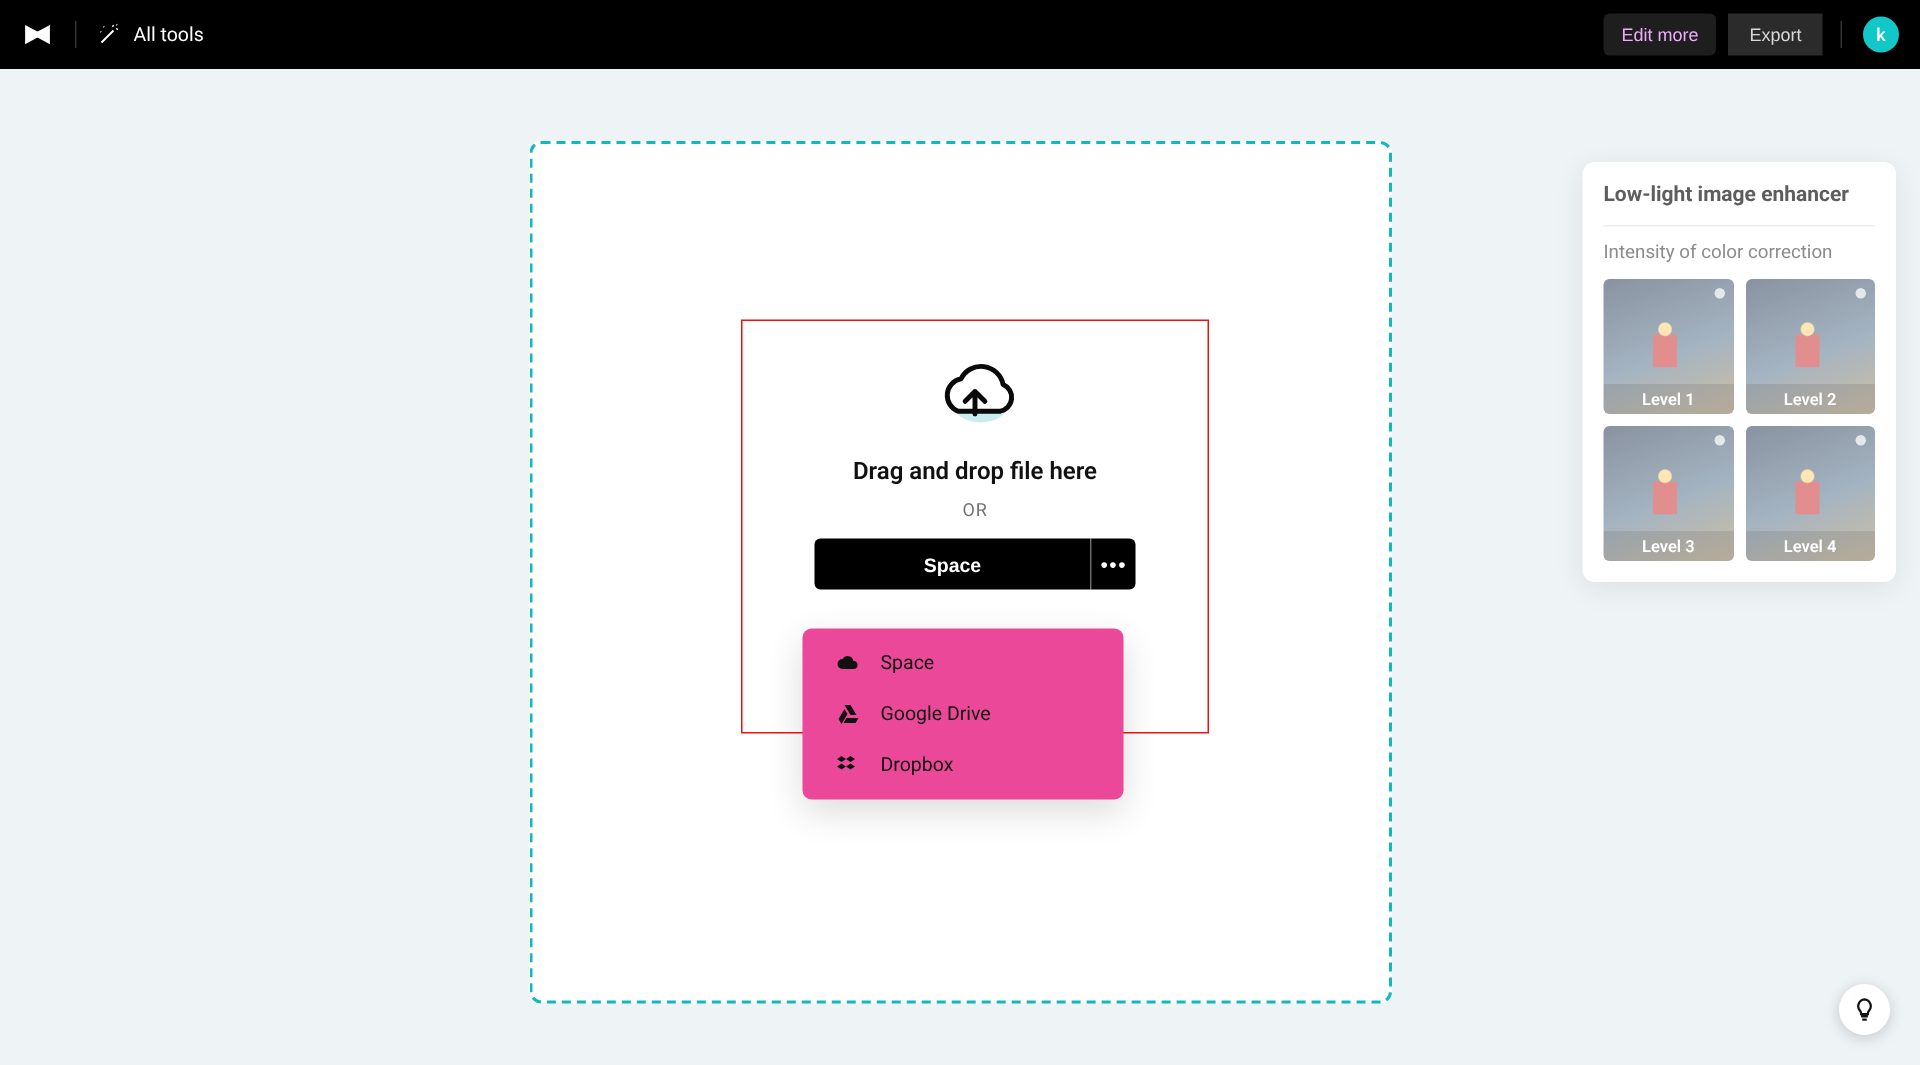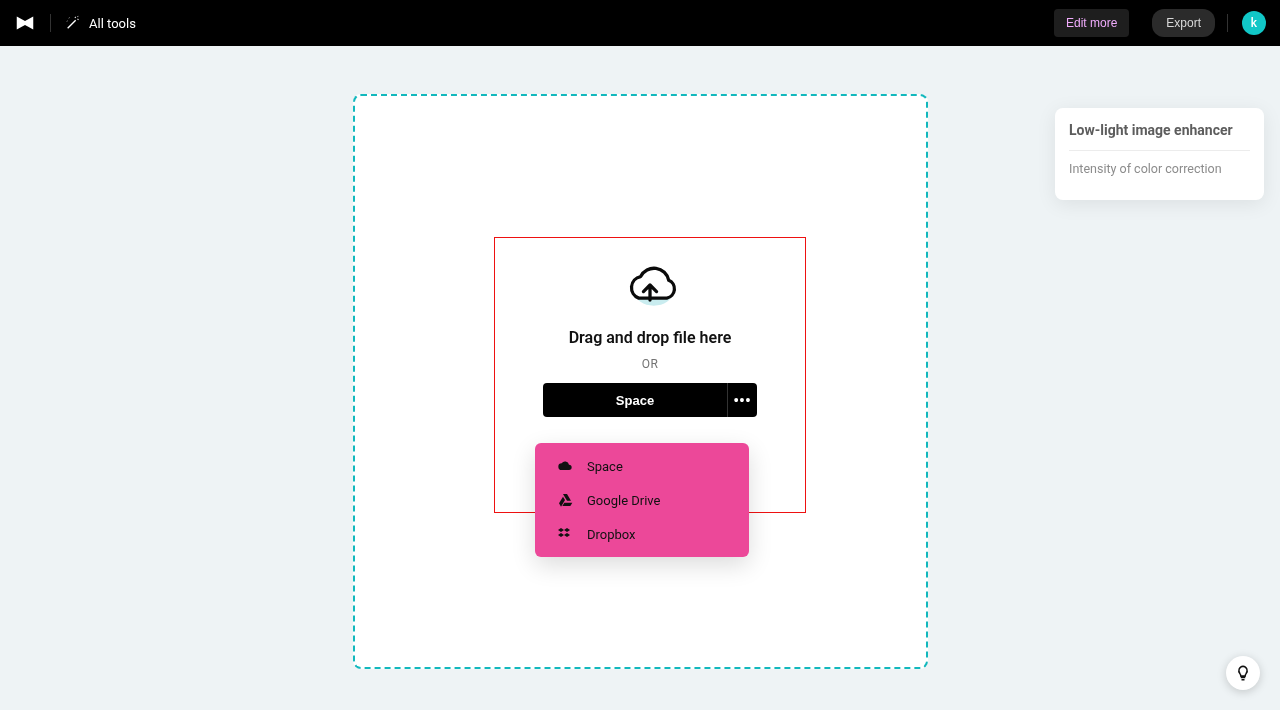--- a/index.html
+++ b/index.html
@@ -6,30 +6,30 @@
   html, body { width: 1280px; height: 710px; font-family: -apple-system, BlinkMacSystemFont, "Segoe UI", Roboto, Helvetica, Arial, sans-serif; background: #eef3f5; overflow: hidden; }
   
   .topbar { position: absolute; top:0; left:0; right:0; height:46px; background:#000; display:flex; align-items:center; padding:16px 14px; color:#fff; }
   .logo { display:flex; align-items:center; }
   .logo svg { width:22px; height:22px; }
   .vdiv { width:1px; height:18px; background:#333; margin:0 14px; }
   .alltools { display:flex; align-items:center; gap:8px; font-size:13px; cursor:pointer; }
   .alltools svg { width:16px; height:16px; }
   .top-right { margin-left:auto; display:flex; align-items:center; gap:8px; }
   .btn-dark { background:#1e1e1e; color:#f0abfc; border:none; border-radius:4px; height:28px; padding:0 12px; font-size:12px; cursor:pointer; }
-  .btn-dark2 { background:#2b2b2b; color:#d9d9d9; border:none; border-radius:12px; height:28px; padding:0 14px; font-size:12px; cursor:pointer;margin-left:15px; }
+  .btn-dark2 { background:#2b2b2b; color:#d9d9d9; border:none; border-radius:0; height:28px; padding:0 14px; font-size:12px; cursor:pointer; }
   .vdiv2 { width:1px; height:18px; background:#333; margin:0 6px 0 4px; }
   .avatar { width:24px; height:24px; border-radius:50%; background:#11c7c7; color:#fff; display:flex; align-items:center; justify-content:center; font-size:12px; font-weight:500; cursor:pointer; }
 
   
   .canvas-wrap { position:absolute; top:46px; left:0; right:0; bottom:0; }
   .dashed { position:absolute; left:353px; top:48px; width:575px; height:575px; border:2px dashed #12b8bd; border-radius:8px; background:#ffffff; }
 
   
-  .redbox { position:absolute; left:139px; top:141px; width:312px; height:276px; border:1px solid #e11; }
+  .redbox { position:absolute; left:139px; top:117px; width:312px; height:276px; border:1px solid #e11; }
 
   .upload-inner { position:absolute; left:0; right:0; top:22px; display:flex; flex-direction:column; align-items:center; }
   .cloud-icon svg { width:60px; height:50px; }
   .dnd { margin-top:14px; font-size:16px; font-weight:600; color:#111; }
   .or { margin-top:10px; font-size:12px; color:#737373; letter-spacing:.5px; }
   .upload-row { margin-top:12px; display:flex; width:214px; height:34px; }
   .upload-btn { flex:1; background:#000; color:#fff; border:none; border-radius:4px 0 0 4px; font-size:13px; font-weight:600; cursor:pointer; }
   .more-btn { width:30px; background:#000; border:none; border-left:1px solid #333; border-radius:0 4px 4px 0; color:#fff; display:flex; align-items:center; justify-content:center; cursor:pointer; font-size:14px; letter-spacing:1px; }
 
   
@@ -132,20 +132,38 @@
           </div>
         </div>
       </div>
     </div>
   </div>
 
   <div class="panel">
     <div class="panel-title">Low-light image enhancer</div>
     <div class="panel-hr"></div>
     <div class="panel-sub">Intensity of color correction</div>
+    <div class="levels">
+      <div class="level">
+          <span class="dot"></span>
+          <div class="lab">Level 1</div>
+        </div>
+      <div class="level">
+          <span class="dot"></span>
+          <div class="lab">Level 2</div>
+        </div>
+      <div class="level">
+          <span class="dot"></span>
+          <div class="lab">Level 3</div>
+        </div>
+      <div class="level">
+          <span class="dot"></span>
+          <div class="lab">Level 4</div>
+        </div>
+    </div>
   </div>
 
   <div class="help">
     <svg viewBox="0 0 24 24" fill="none" stroke-width="2">
       <path d="M9 18h6M10 21h4M12 3a6 6 0 0 0-4 10c1 1 1 2 1 3h6c0-1 0-2 1-3a6 6 0 0 0-4-10z"></path>
     </svg>
   </div>
 </div>
 
 </body></html>

